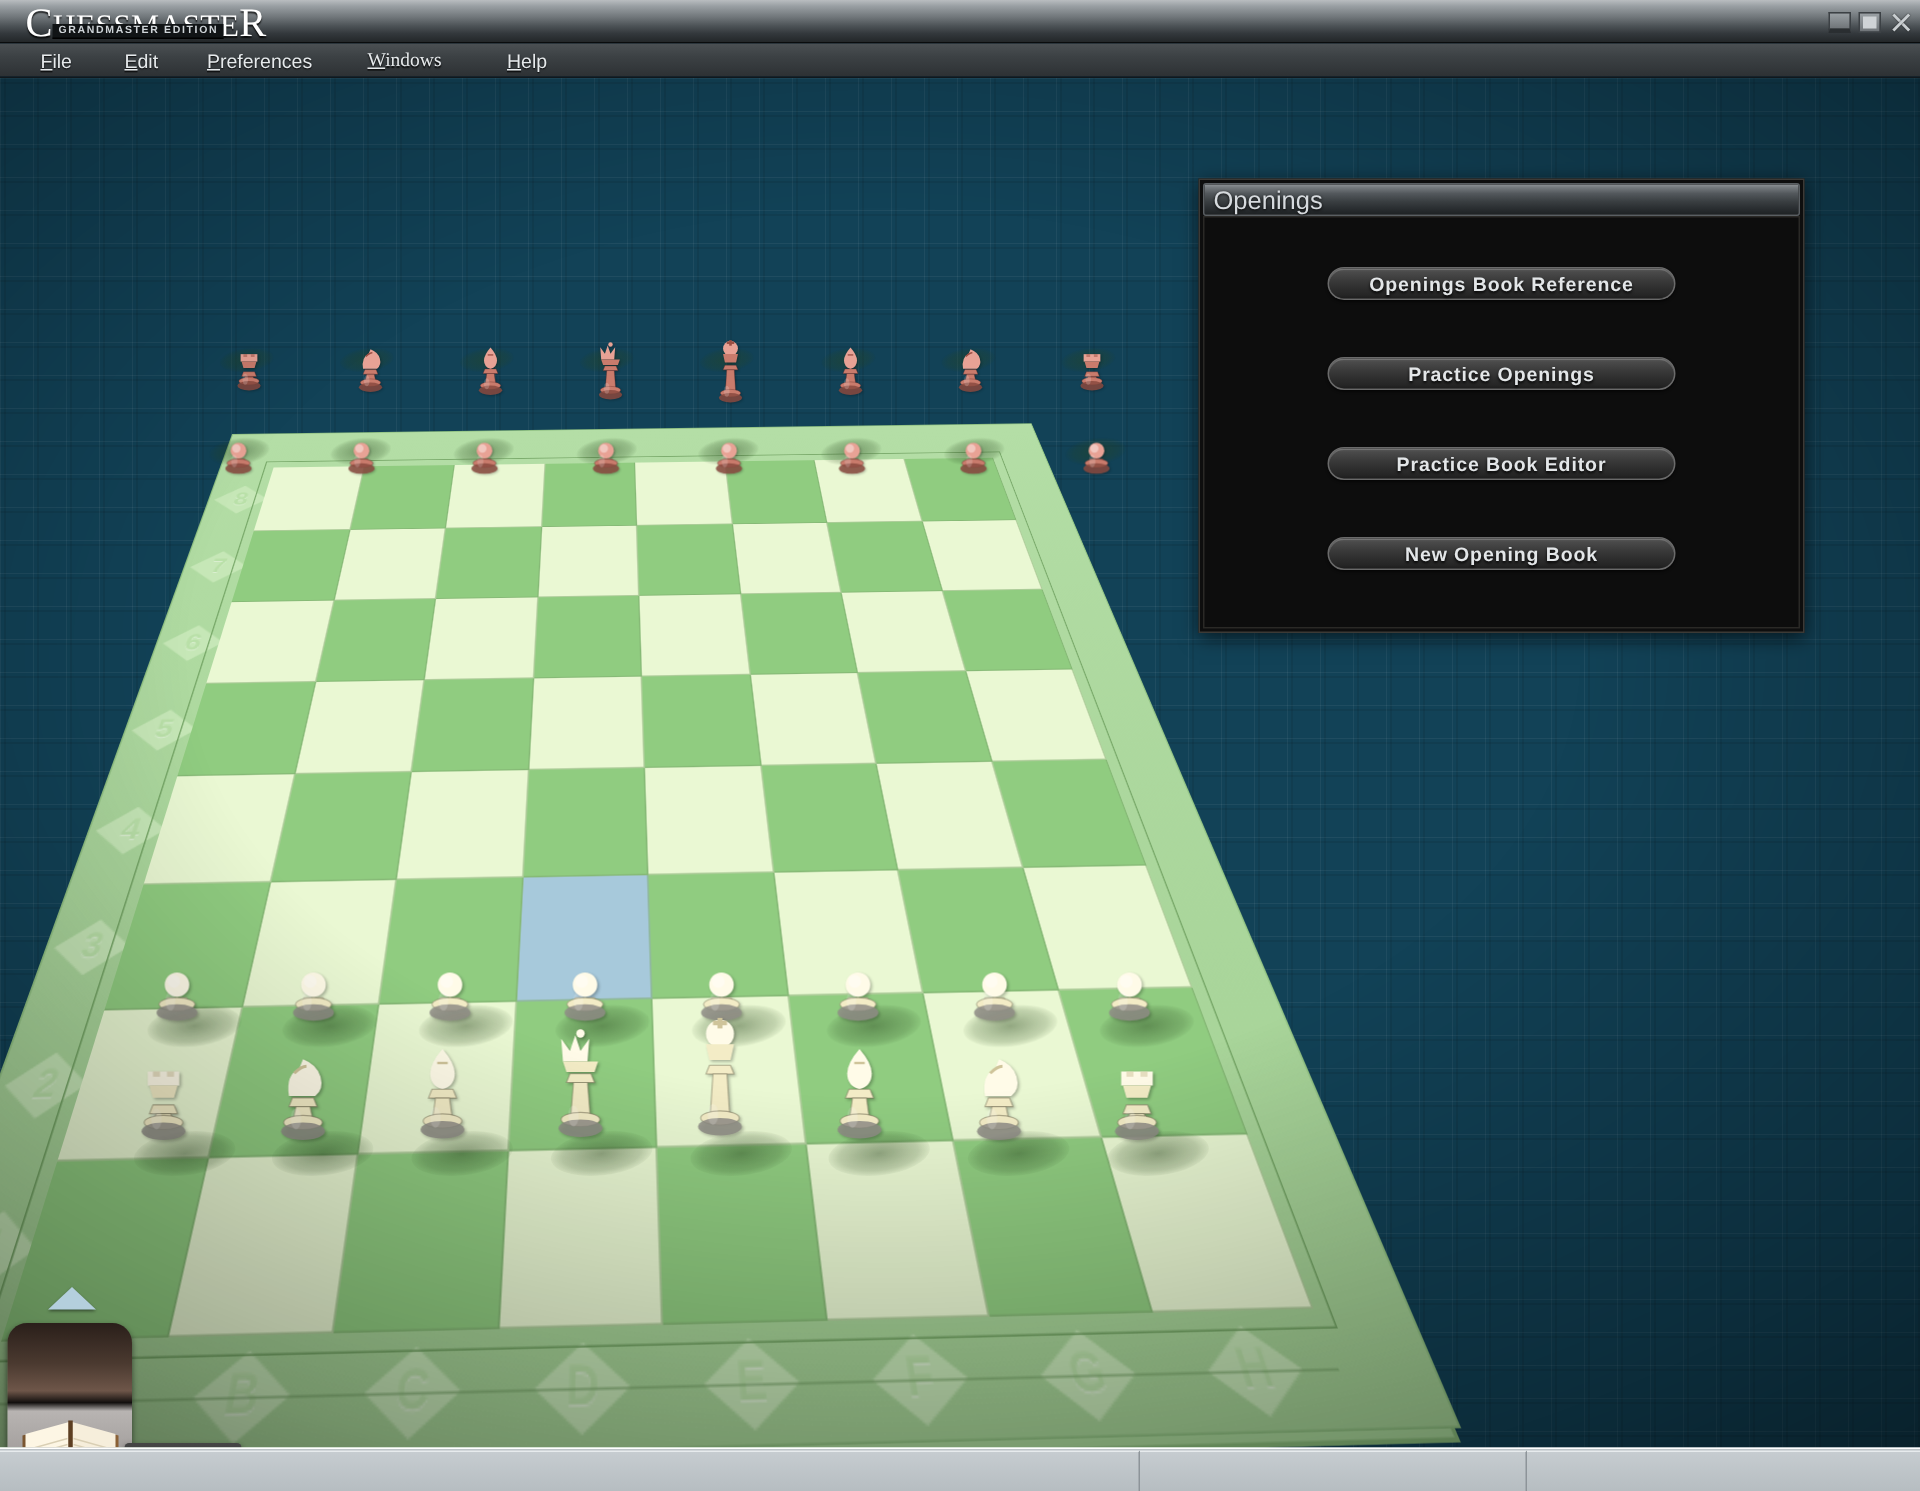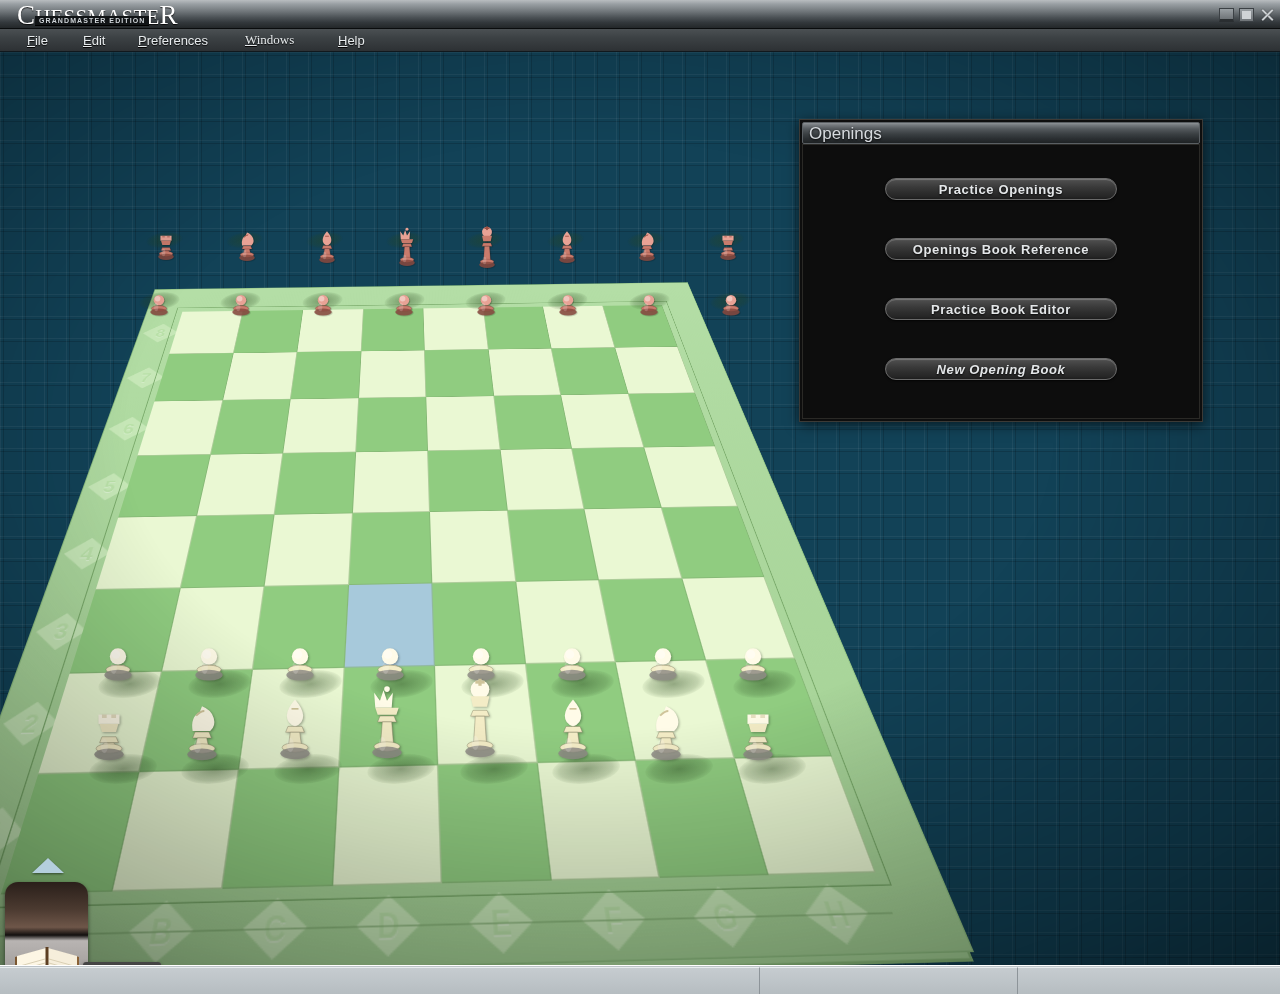--- a/index.html
+++ b/index.html
@@ -214,21 +214,21 @@
       #5a5a5a 0%, #4a4a4a 12%, #3a3a3a 40%, #2e2e2e 66%, #262626 88%, #1d1d1d 100%);
     border: 1px solid #6a6a6a;
     box-shadow: inset 0 1px 0 rgba(255,255,255,.18), 0 1px 2px rgba(0,0,0,.7);
     color: #e3e6e8; font-size: 13px; font-weight: bold;
     letter-spacing: .6px;
     display:flex; align-items:center; justify-content:center;
     cursor: pointer;
     text-shadow: 0 1px 2px rgba(0,0,0,.95);
     font-family:"Liberation Sans", sans-serif;
   }
-  .ops-btn:last-child { margin-bottom:0;font-style:italic; }
+  .ops-btn:last-child { margin-bottom:0; }
 
   
   #collapse-arrow {
     position:absolute; left:32px; top:806px;
     width:0; height:0;
     border-left:16px solid transparent; border-right:16px solid transparent;
     border-bottom:15px solid #b4cfdd;
     cursor:pointer;
     filter: drop-shadow(0 1px 1px rgba(0,0,0,.5));
   }
@@ -811,22 +811,22 @@
         </div>
     </div>
 
     <div id="vignette"></div>
 
     <div id="openings-window">
       <div id="openings-titlebar">
         <div id="openings-title">Openings</div>
       </div>
       <div id="openings-body">
+        <div class="ops-btn">Openings Book Reference</div>
         <div class="ops-btn">Practice Openings</div>
-        <div class="ops-btn">Openings Book Reference</div>
         <div class="ops-btn">Practice Book Editor</div>
         <div class="ops-btn">New Opening Book</div>
       </div>
     </div>
 
     <div id="collapse-arrow"></div>
 
     <div id="book-panel">
       <svg id="book-icon" viewBox="0 0 72 50">
         <path d="M4 40 L34 32 L34 12 L4 20 Z" fill="#7a5630"></path>

